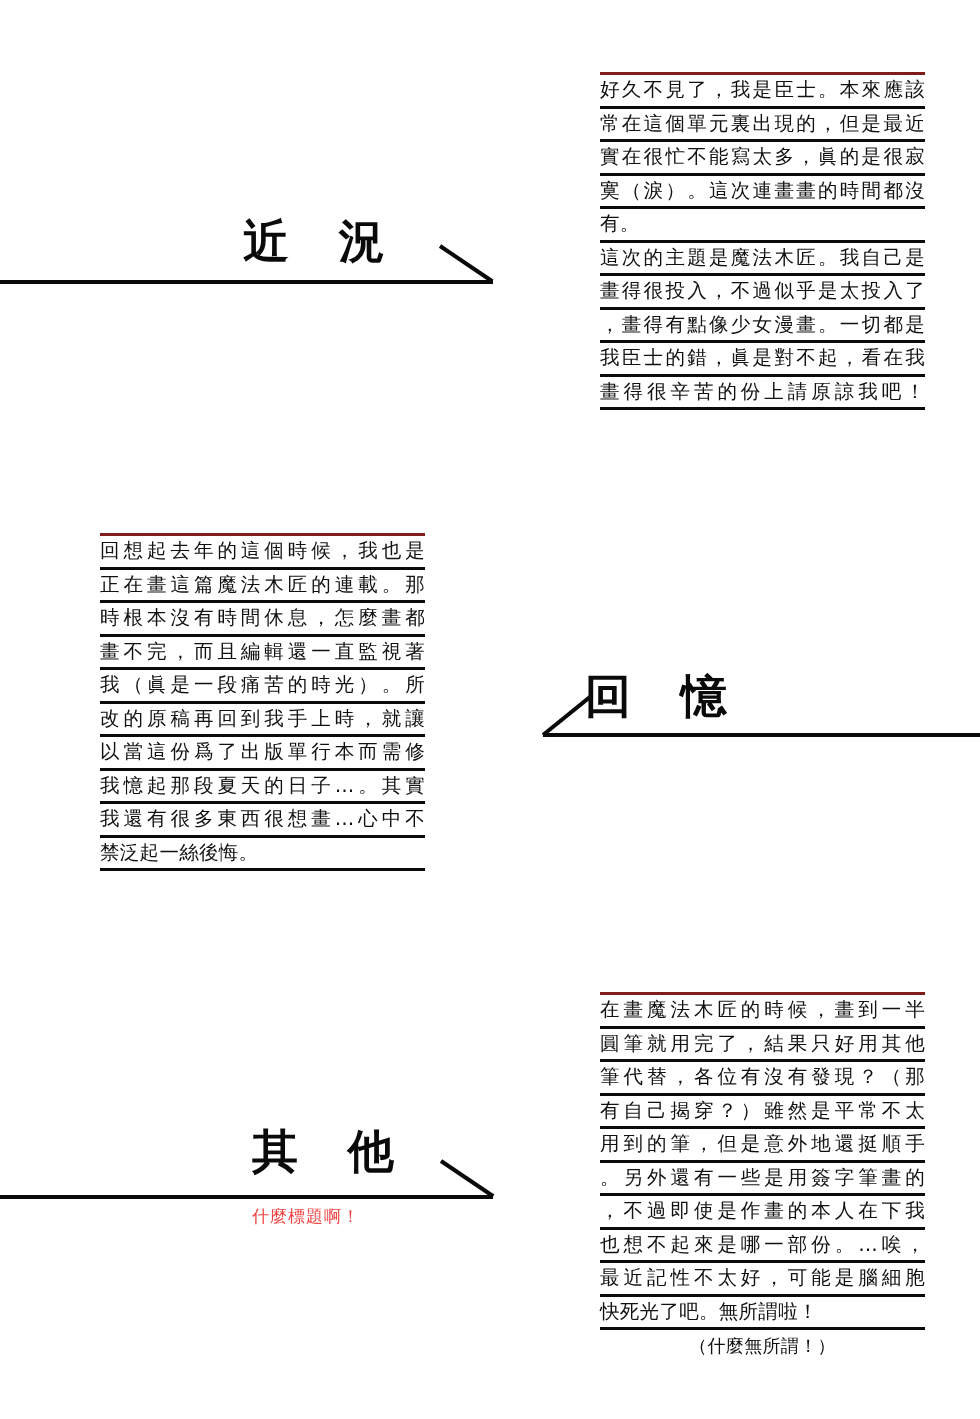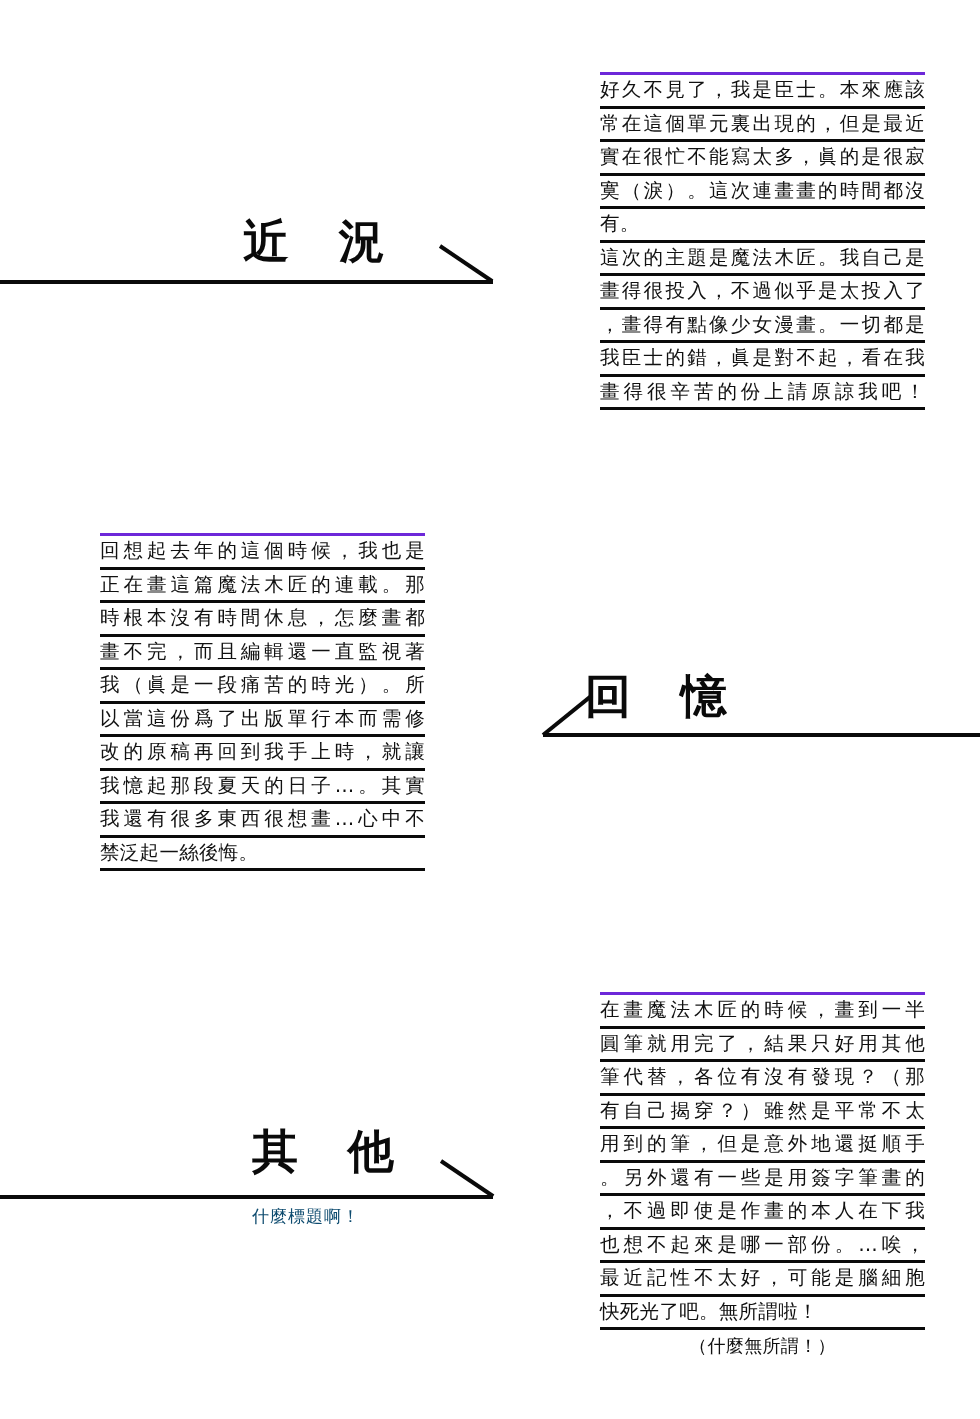--- a/index.html
+++ b/index.html
@@ -45,27 +45,27 @@
     height: 4px;
     background: #0a0a0a;
     transform-origin: left center;
   }
   .heading .subtitle {
     position: absolute;
     font-size: 17px;
     font-weight: 400;
     letter-spacing: 0.06em;
     white-space: nowrap;
-    color: #0c4a6e;
+    color: #ef4444;
   }
 
   
   .ruled-block {
     position: absolute;
-    border-top: 3px solid #6d28d9;
+    border-top: 3px solid #7f1d1d;
   }
   .ruled-block .line {
     font-size: 19.5px;
     line-height: 1;
     letter-spacing: 0.015em;
     white-space: nowrap;
     border-bottom: 3px solid #0a0a0a;
     padding: 5px 0 6px 0;
     text-align: justify;
     text-align-last: justify;
@@ -108,22 +108,22 @@
     <div class="line">我臣士的錯，眞是對不起，看在我</div>
     <div class="line">畫得很辛苦的份上請原諒我吧！</div>
   </div>
 
   <div class="ruled-block" style="left:100px; top:533px; width:325px;">
     <div class="line">回想起去年的這個時候，我也是</div>
     <div class="line">正在畫這篇魔法木匠的連載。那</div>
     <div class="line">時根本沒有時間休息，怎麼畫都</div>
     <div class="line">畫不完，而且編輯還一直監視著</div>
     <div class="line">我（眞是一段痛苦的時光）。所</div>
+    <div class="line">改的原稿再回到我手上時，就讓</div>
     <div class="line">以當這份爲了出版單行本而需修</div>
-    <div class="line">改的原稿再回到我手上時，就讓</div>
     <div class="line">我憶起那段夏天的日子…。其實</div>
     <div class="line">我還有很多東西很想畫…心中不</div>
     <div class="line plain">禁泛起一絲後悔。</div>
   </div>
 
   <div class="heading" style="left:535px; top:673px; width:445px; height:70px;">
     <div class="title" style="left:50px; top:0px;">回　憶</div>
     <div class="rule" style="left:8px; top:60px; width:437px;"></div>
     <div class="diag" style="left:8px; top:60px; width:63px; transform:rotate(-39deg);"></div>
   </div>

